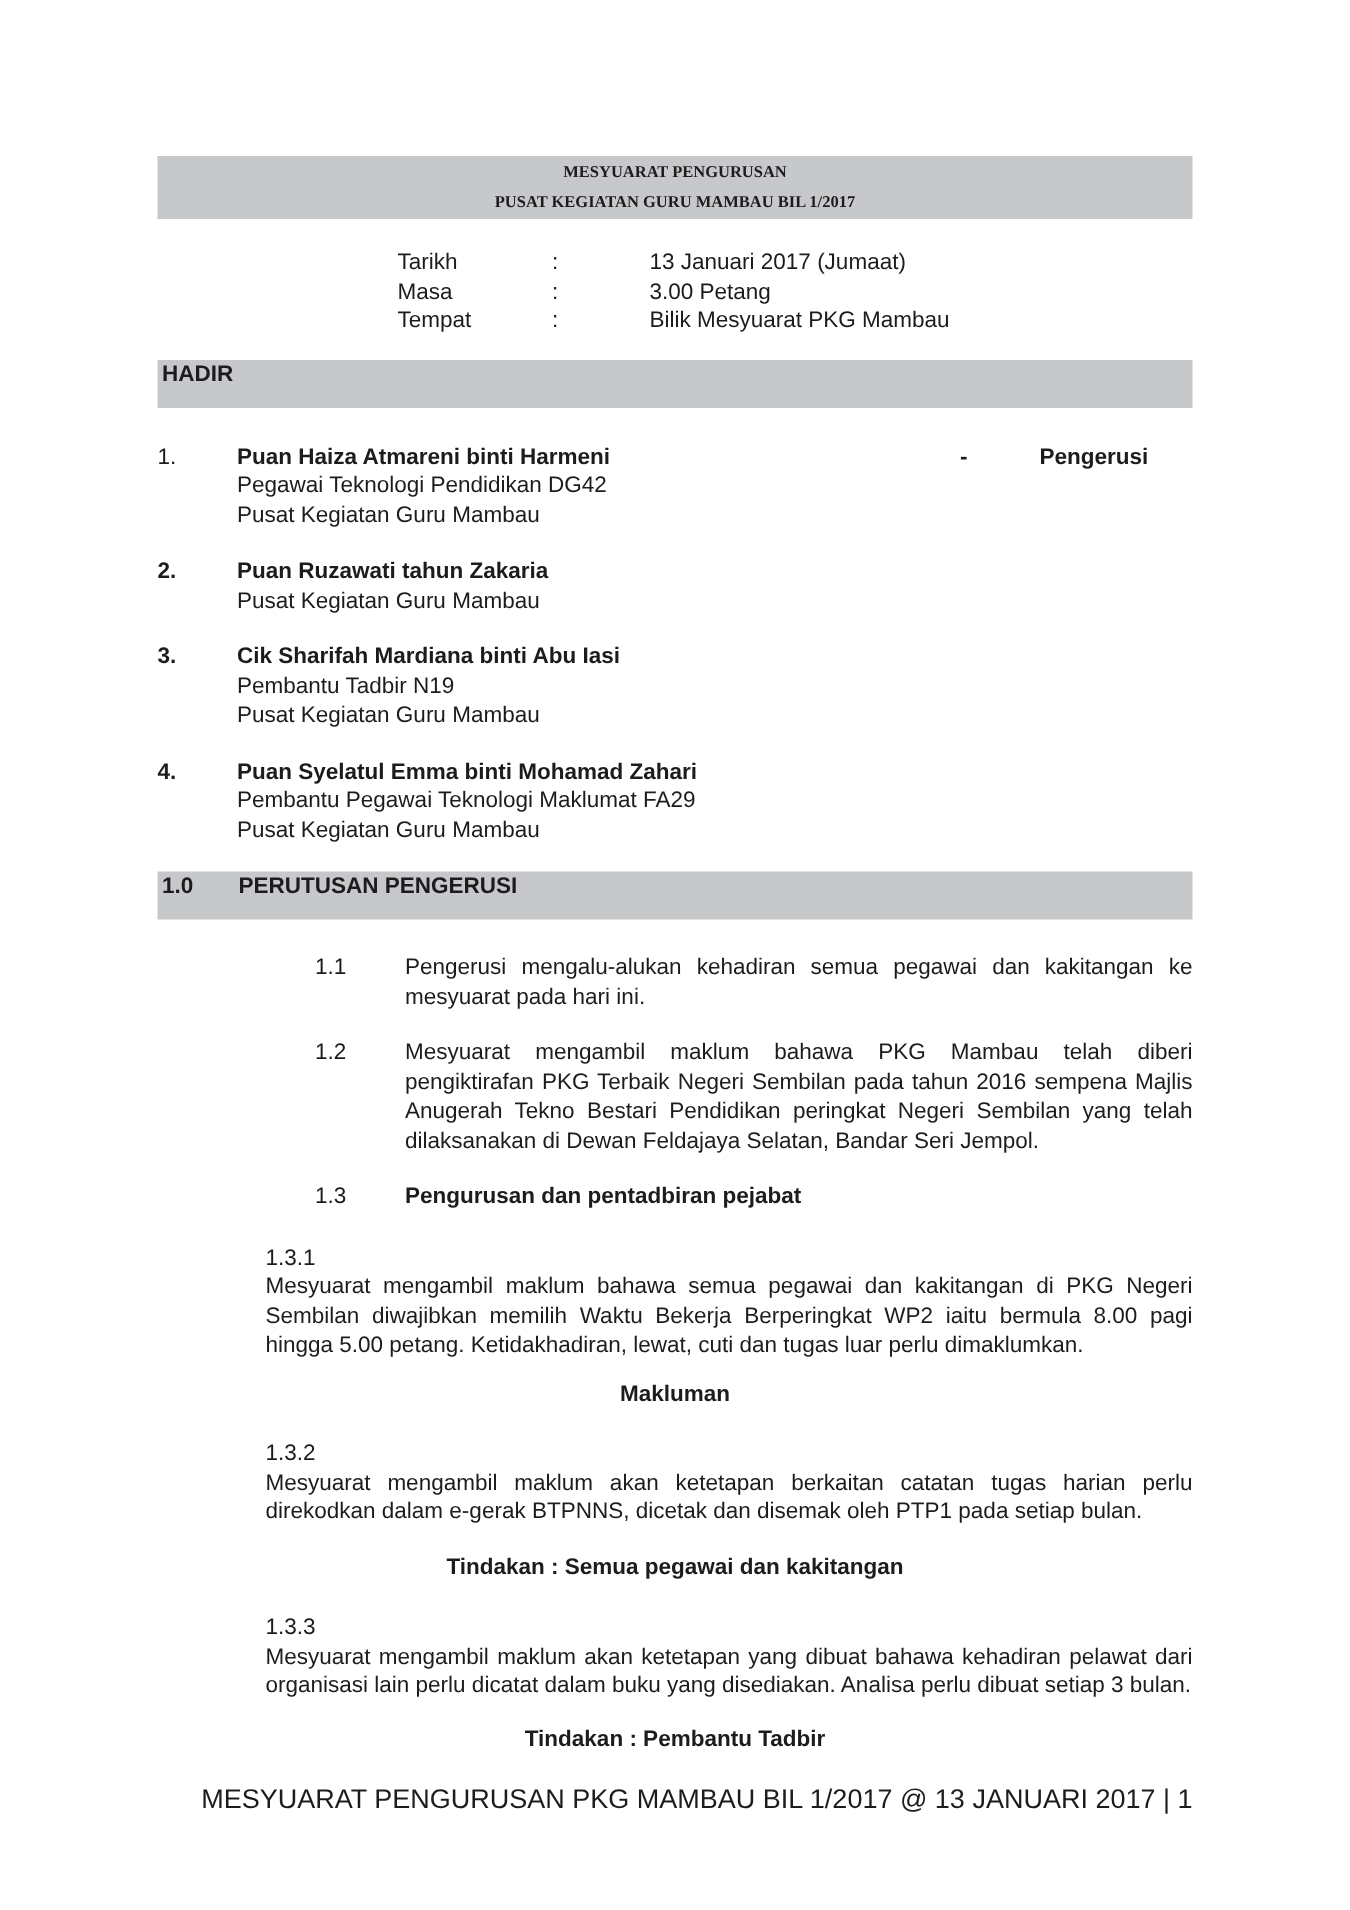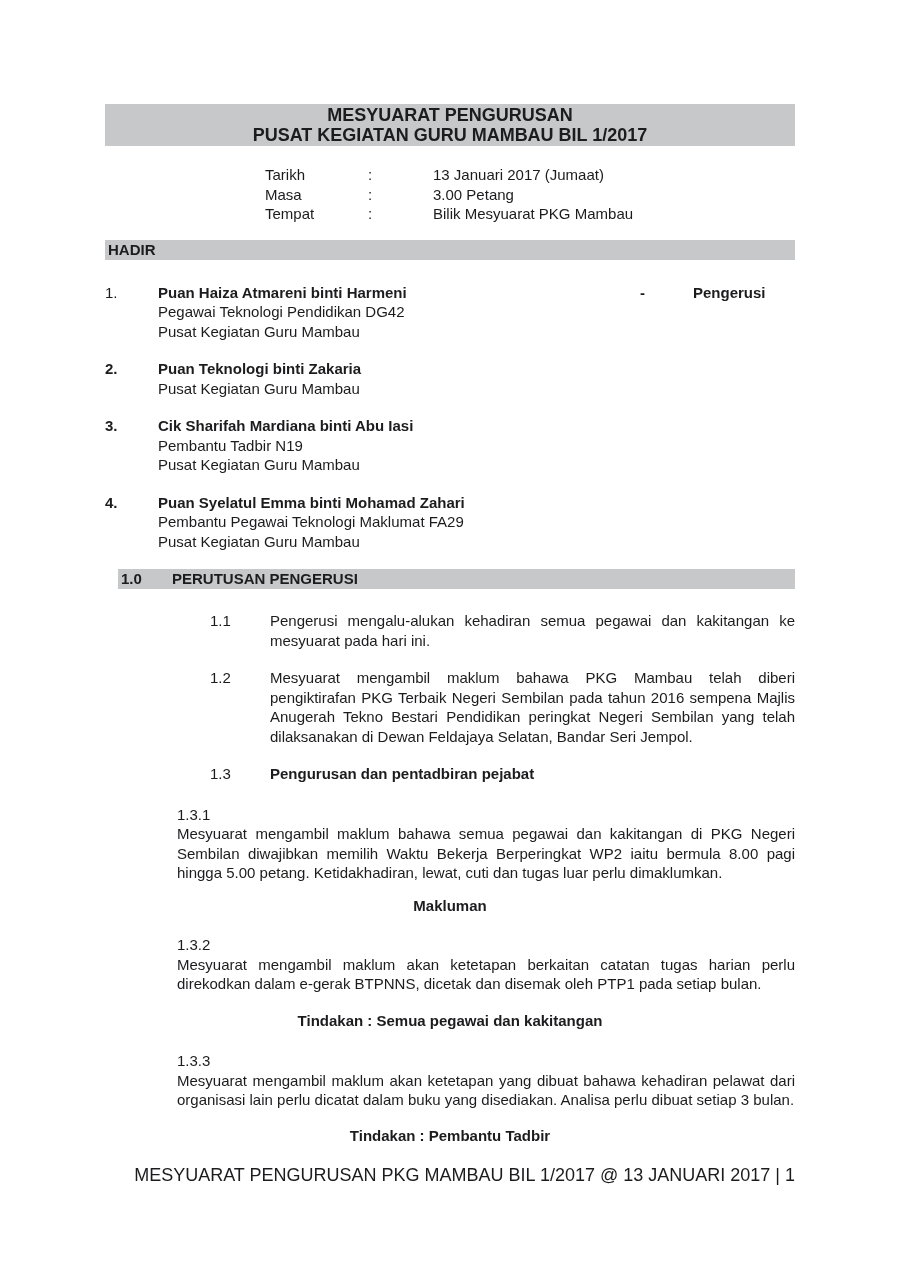--- a/index.html
+++ b/index.html
@@ -3,28 +3,28 @@
 <meta charset="utf-8">
 <style>
   html,body{margin:0;padding:0;background:#ffffff;}
   .page{
     width:900px;height:1273px;box-sizing:border-box;
     padding:104px 105px 0 105px;overflow:hidden;position:relative;
     background:#ffffff;color:#1c1c1e;
     font-family:"Liberation Sans",sans-serif;font-size:15px;line-height:19.5px;
   }
   .band{background:#c7c8ca;}
-  .title-band{text-align:center;font-weight:700;font-size:18px;line-height:20px;padding:1px 0;}
+  .title-band{text-align:center;font-weight:700;font-size:11px;line-height:20px;padding:1px 0;font-family:Liberation Serif, serif;}
   .details{margin:19px 0 0 160px;}
   .drow{display:flex;}
   .dlabel{width:103px;flex:none;}
   .dsep{width:65px;flex:none;}
-  .bar{display:flex;height:20px;line-height:20px;font-weight:700;padding-left:3px;}
+  .bar{display:flex;height:32px;line-height:20px;font-weight:700;padding-left:3px;}
   .hadir-bar{margin-top:16px;}
-  .section-bar{margin-top:12px;margin-left:13px;}
+  .section-bar{margin-top:12px;}
   .s-num{width:51px;flex:none;}
   .attendees{margin-top:23px;}
   .attendee{display:flex;margin-bottom:18px;}
   .a-num{width:53px;flex:none;}
   .a-num.bold{font-weight:700;}
   .a-main{flex:1;}
   .a-name-row{display:flex;}
   .a-name{width:482px;flex:none;font-weight:700;}
   .a-sep{width:53px;flex:none;font-weight:700;}
   .a-role{font-weight:700;}
@@ -88,21 +88,21 @@
           <span class="a-role">Pengerusi</span>
         </div>
         <div>Pegawai Teknologi Pendidikan DG42</div>
         <div>Pusat Kegiatan Guru Mambau</div>
       </div>
     </div>
 
     <div class="attendee">
       <span class="a-num bold">2.</span>
       <div class="a-main">
-        <div class="a-role">Puan Teknologi binti Zakaria</div>
+        <div class="a-role">Puan Ruzawati tahun Zakaria</div>
         <div>Pusat Kegiatan Guru Mambau</div>
       </div>
     </div>
 
     <div class="attendee">
       <span class="a-num bold">3.</span>
       <div class="a-main">
         <div class="a-role">Cik Sharifah Mardiana binti Abu Iasi</div>
         <div>Pembantu Tadbir N19</div>
         <div>Pusat Kegiatan Guru Mambau</div>

